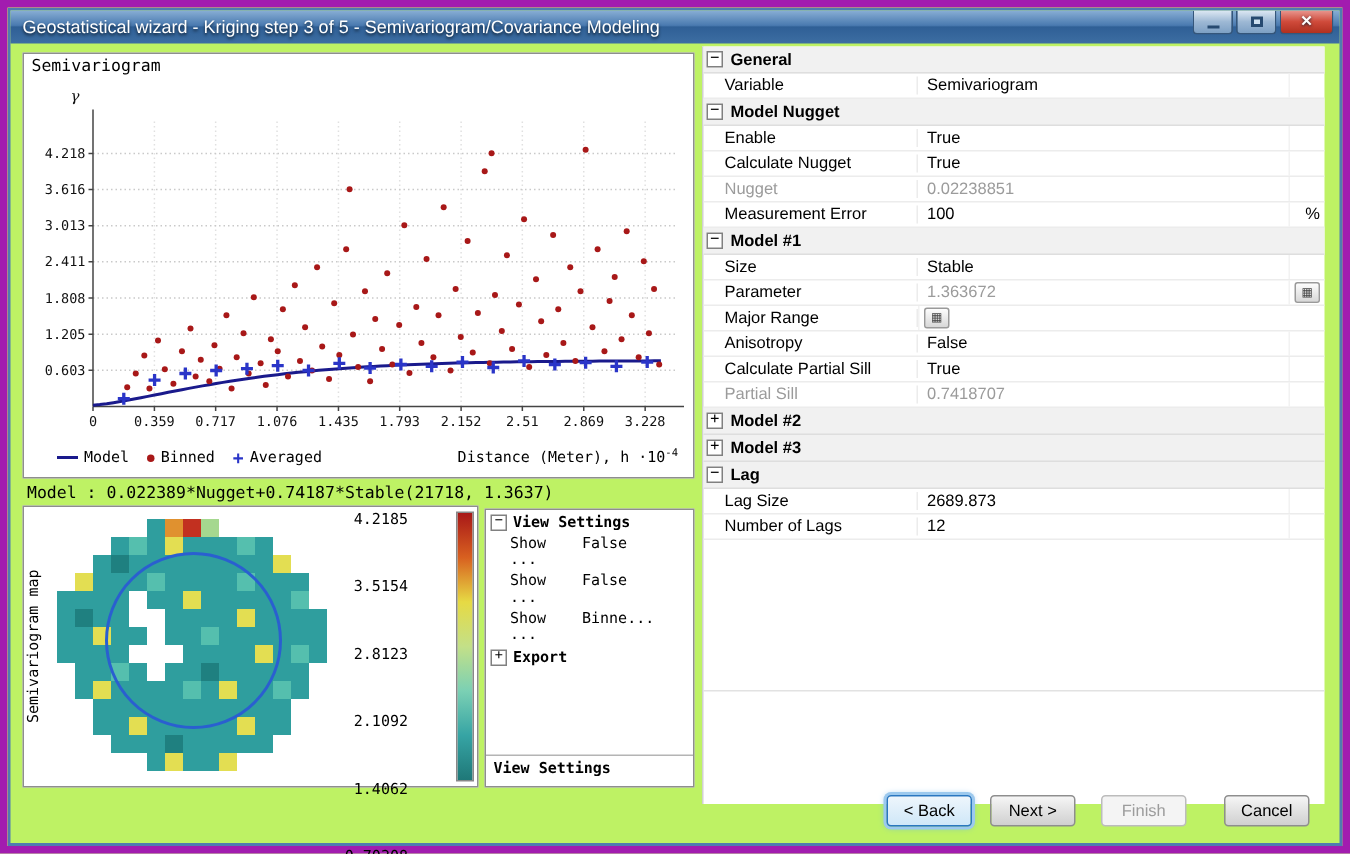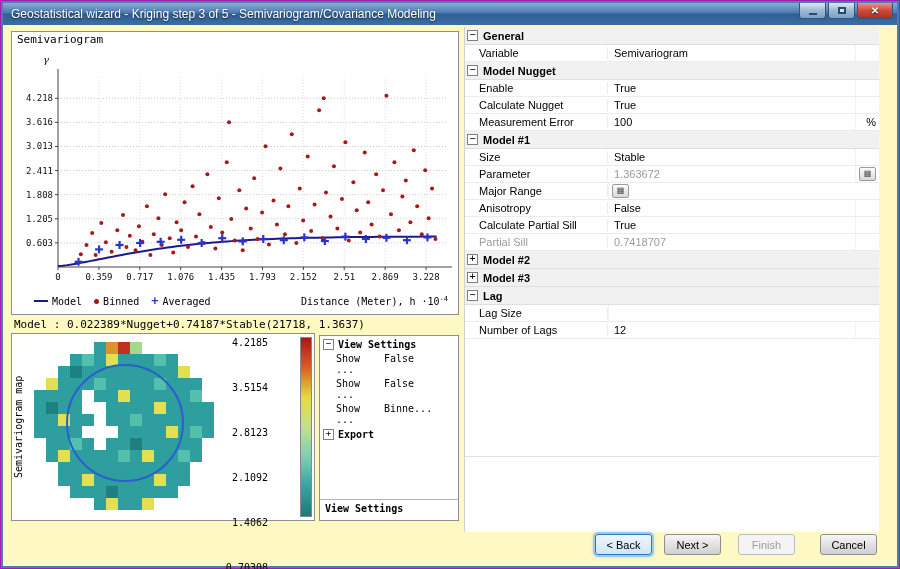--- a/index.html
+++ b/index.html
@@ -1,17 +1,17 @@
 <!DOCTYPE html>
 <html><head>
 <meta charset="utf-8">
 <style>
   html,body{margin:0;padding:0;width:900px;height:569px;overflow:hidden;
     font-family:"Liberation Sans",sans-serif;background:#d8d8d8;}
-  .window{position:absolute;inset:0;background:#fef9c3;border:1px solid #a21caf;
+  .window{position:absolute;inset:0;background:#bef264;border:5px solid #a21caf;
     box-shadow:inset 0 0 0 2px #4f7cb0;box-sizing:border-box;}
   
   .titlebar{position:absolute;left:2px;top:2px;right:2px;height:22px;
     background:linear-gradient(#88aed4,#4a7ab0 45%,#2f5f96 50%,#3d6ea2);
     color:#fff;font-size:12px;line-height:22px;padding-left:8px;
     text-shadow:0 1px 2px #123;white-space:nowrap;}
   .win-controls{position:absolute;right:4px;top:0;display:flex;gap:2px;}
   .winbtn{height:15px;border:1px solid #35567a;border-top:none;border-radius:0 0 3px 3px;
     display:flex;align-items:center;justify-content:center;
     background:linear-gradient(#dde8f3,#9db8d4 50%,#7da0c4);cursor:default;}
@@ -593,20 +593,25 @@
         <span class="pg-label">Enable</span>
         <span class="pg-value">True</span>
         <span class="pg-right"></span>
       </div>
       <div class="pg-row">
         <span class="pg-label">Calculate Nugget</span>
         <span class="pg-value">True</span>
         <span class="pg-right"></span>
       </div>
       <div class="pg-row">
+        <span class="pg-label muted">Nugget</span>
+        <span class="pg-value muted">0.02238851</span>
+        <span class="pg-right"></span>
+      </div>
+      <div class="pg-row">
         <span class="pg-label">Measurement Error</span>
         <span class="pg-value">100</span>
         <span class="pg-right">%</span>
       </div>
       <div class="pg-header">
         <span class="pg-box">−</span>
         <span>Model #1</span>
       </div>
       <div class="pg-row">
         <span class="pg-label">Size</span>
@@ -648,20 +653,21 @@
       <div class="pg-header">
         <span class="pg-box">+</span>
         <span>Model #3</span>
       </div>
       <div class="pg-header">
         <span class="pg-box">−</span>
         <span>Lag</span>
       </div>
       <div class="pg-row">
         <span class="pg-label">Lag Size</span>
+        <span class="pg-value">2689.873</span>
         <span class="pg-right"></span>
       </div>
       <div class="pg-row">
         <span class="pg-label">Number of Lags</span>
         <span class="pg-value">12</span>
         <span class="pg-right"></span>
       </div>
     </div>
 
   <div class="btn-row" id="btn-row">

